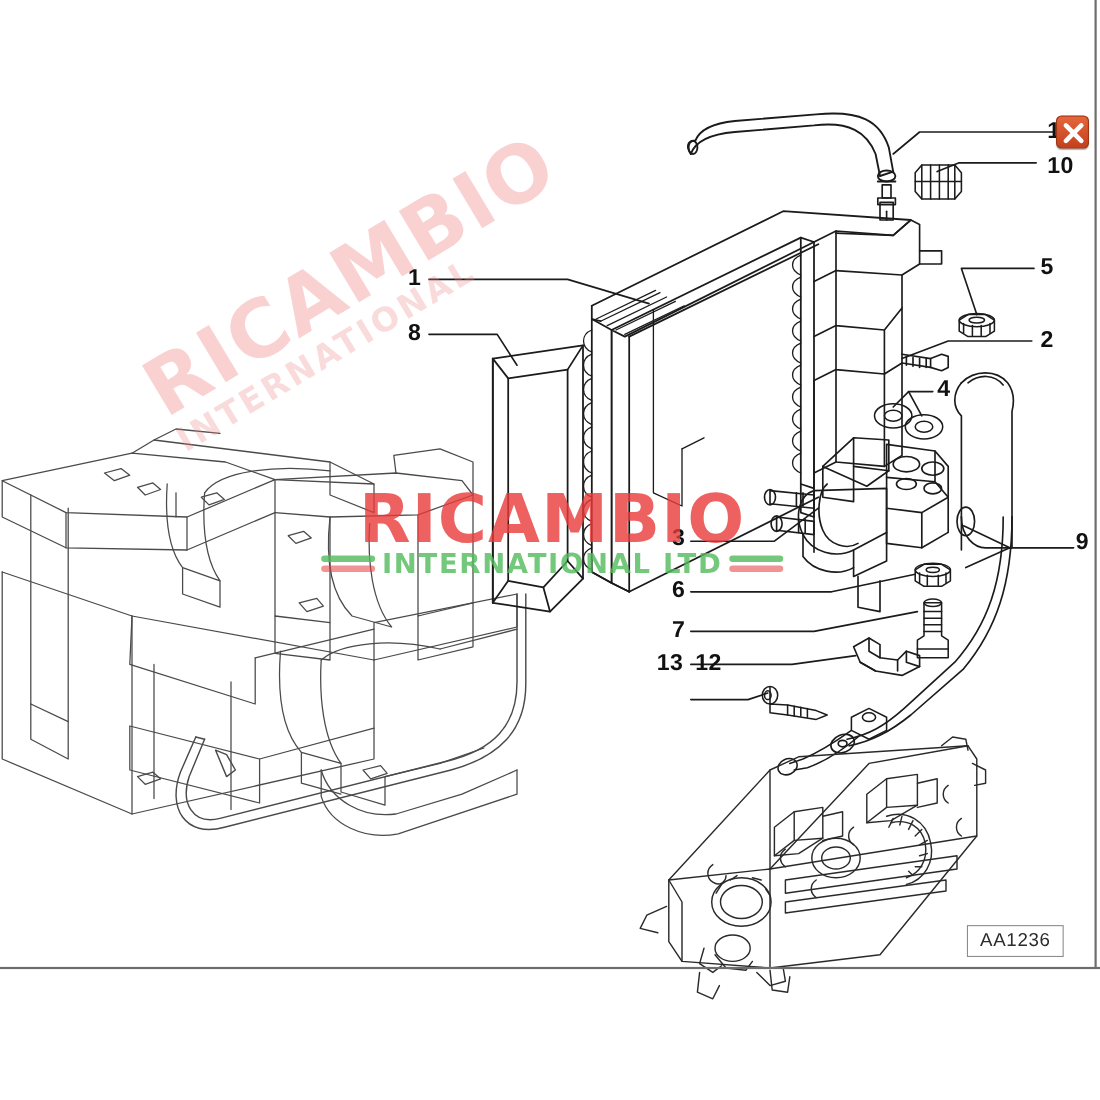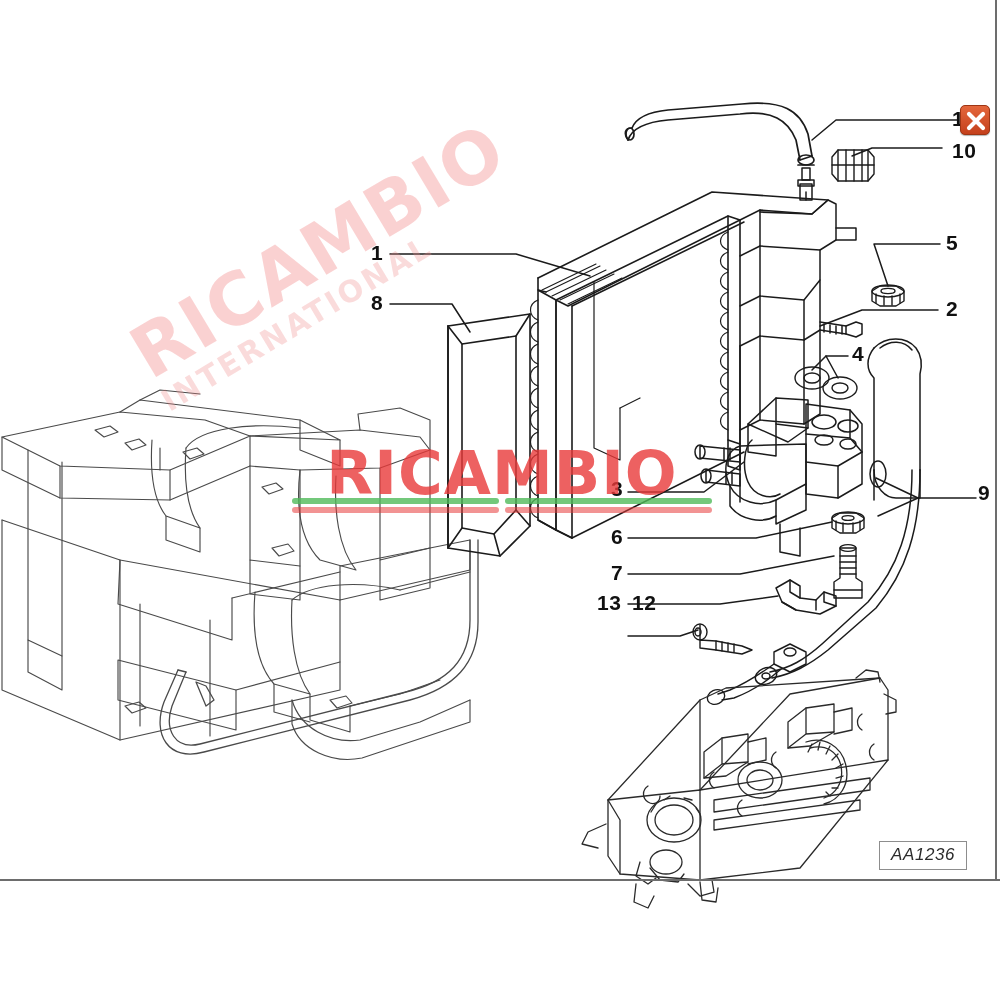--- a/index.html
+++ b/index.html
@@ -24,21 +24,21 @@
               border-radius:5px;background:#d24d26;
               background-image:linear-gradient(#e4673c,#c4401c);
               border:1px solid #9e3514;box-sizing:border-box;
               box-shadow:0 1px 1px rgba(0,0,0,.3);}
   .broken-img svg{position:absolute;left:3px;top:3px;}
 
   
   .refbox{position:absolute;left:879px;top:841px;padding:3px 11px 4px;
           border:1px solid #8d8d8d;background:#fff;
           font-family:"Liberation Sans",sans-serif;font-size:17px;
-          font-weight:400;color:#2b2b2b;letter-spacing:.6px;font-style:italic;}
+          font-weight:400;color:#2b2b2b;letter-spacing:.6px;}
 
   
   .wm{position:absolute;pointer-events:none;user-select:none;}
   .wm-main{left:292px;top:444px;width:420px;}
   .wm-main .wm-title{font-family:"DejaVu Sans",sans-serif;font-weight:bold;
         font-size:61px;line-height:.95;letter-spacing:1px;
         color:rgba(232,58,58,.80);text-align:center;}
   .wm-main .wm-sub-row{display:flex;align-items:center;gap:6px;margin-top:-4px;}
   .wm-main .wm-sub{font-family:"DejaVu Sans",sans-serif;font-weight:bold;
         font-size:25px;letter-spacing:1.5px;color:rgba(80,186,90,.80);
@@ -419,20 +419,21 @@
     <div class="d-sub">INTERNATIONAL</div>
   </div>
 
   <div class="wm wm-main">
     <div class="wm-title">RICAMBIO</div>
     <div class="wm-sub-row">
       <span class="wm-bar">
           <i class="g"></i>
           <i class="r"></i>
         </span>
+      <span class="wm-sub">INTERNATIONAL LTD</span>
       <span class="wm-bar">
           <i class="g"></i>
           <i class="r"></i>
         </span>
     </div>
   </div>
 
   <div class="refbox">AA1236</div>
 
   <div class="rule-bottom"></div>

